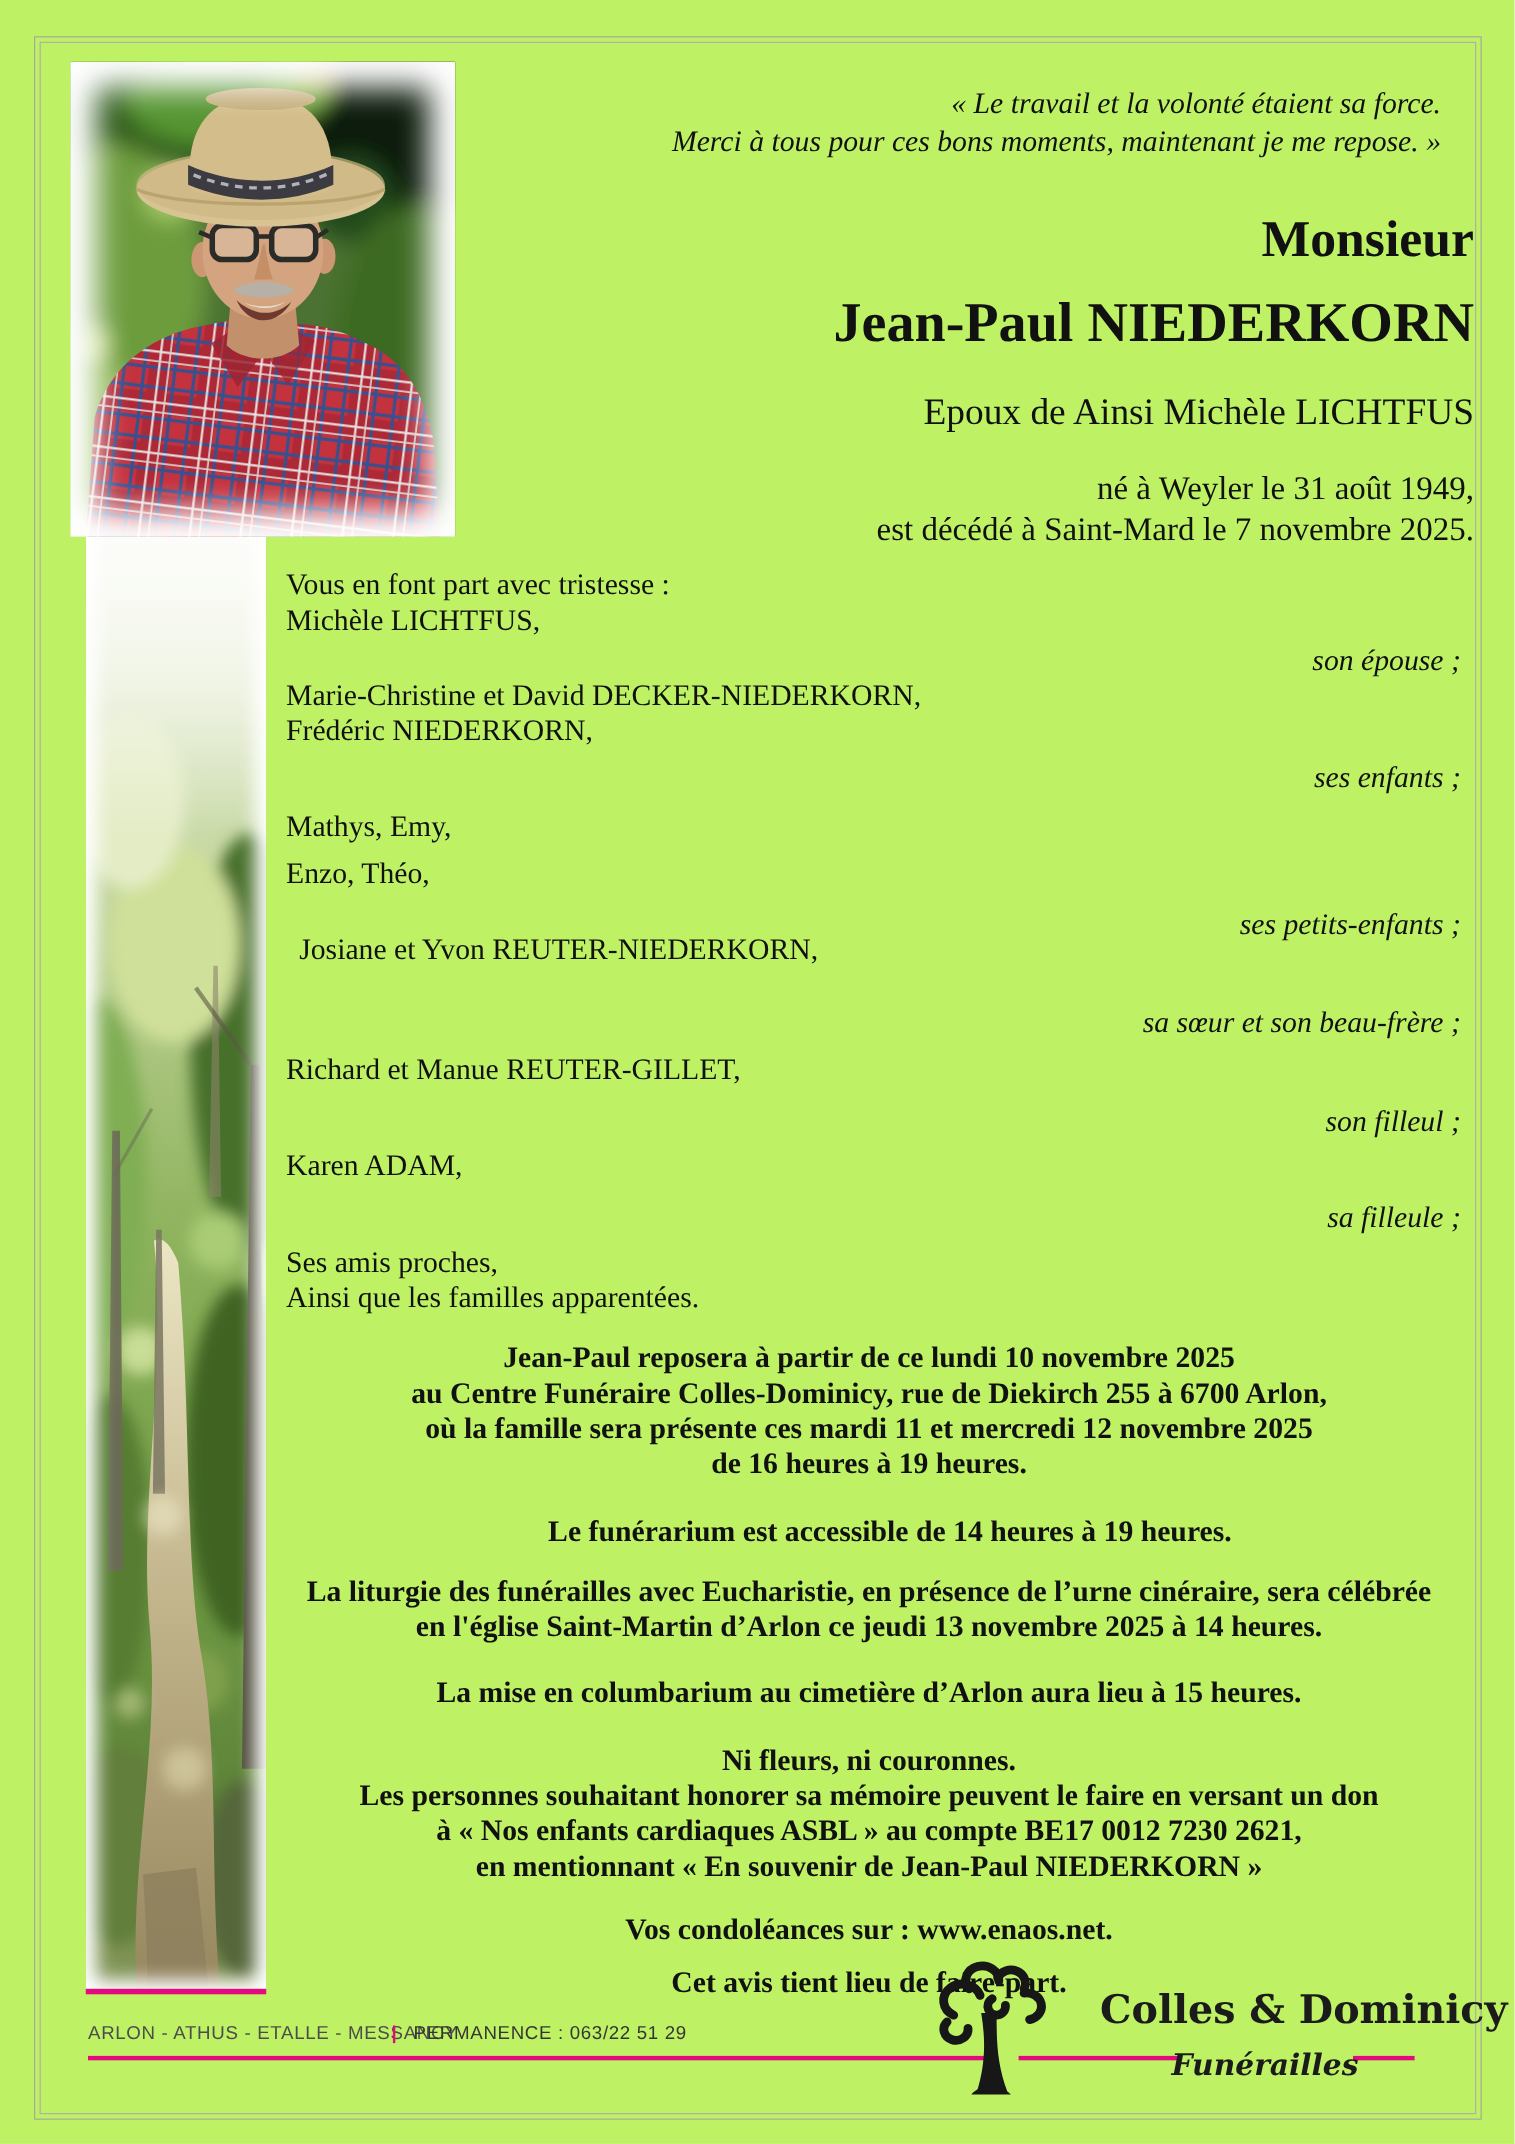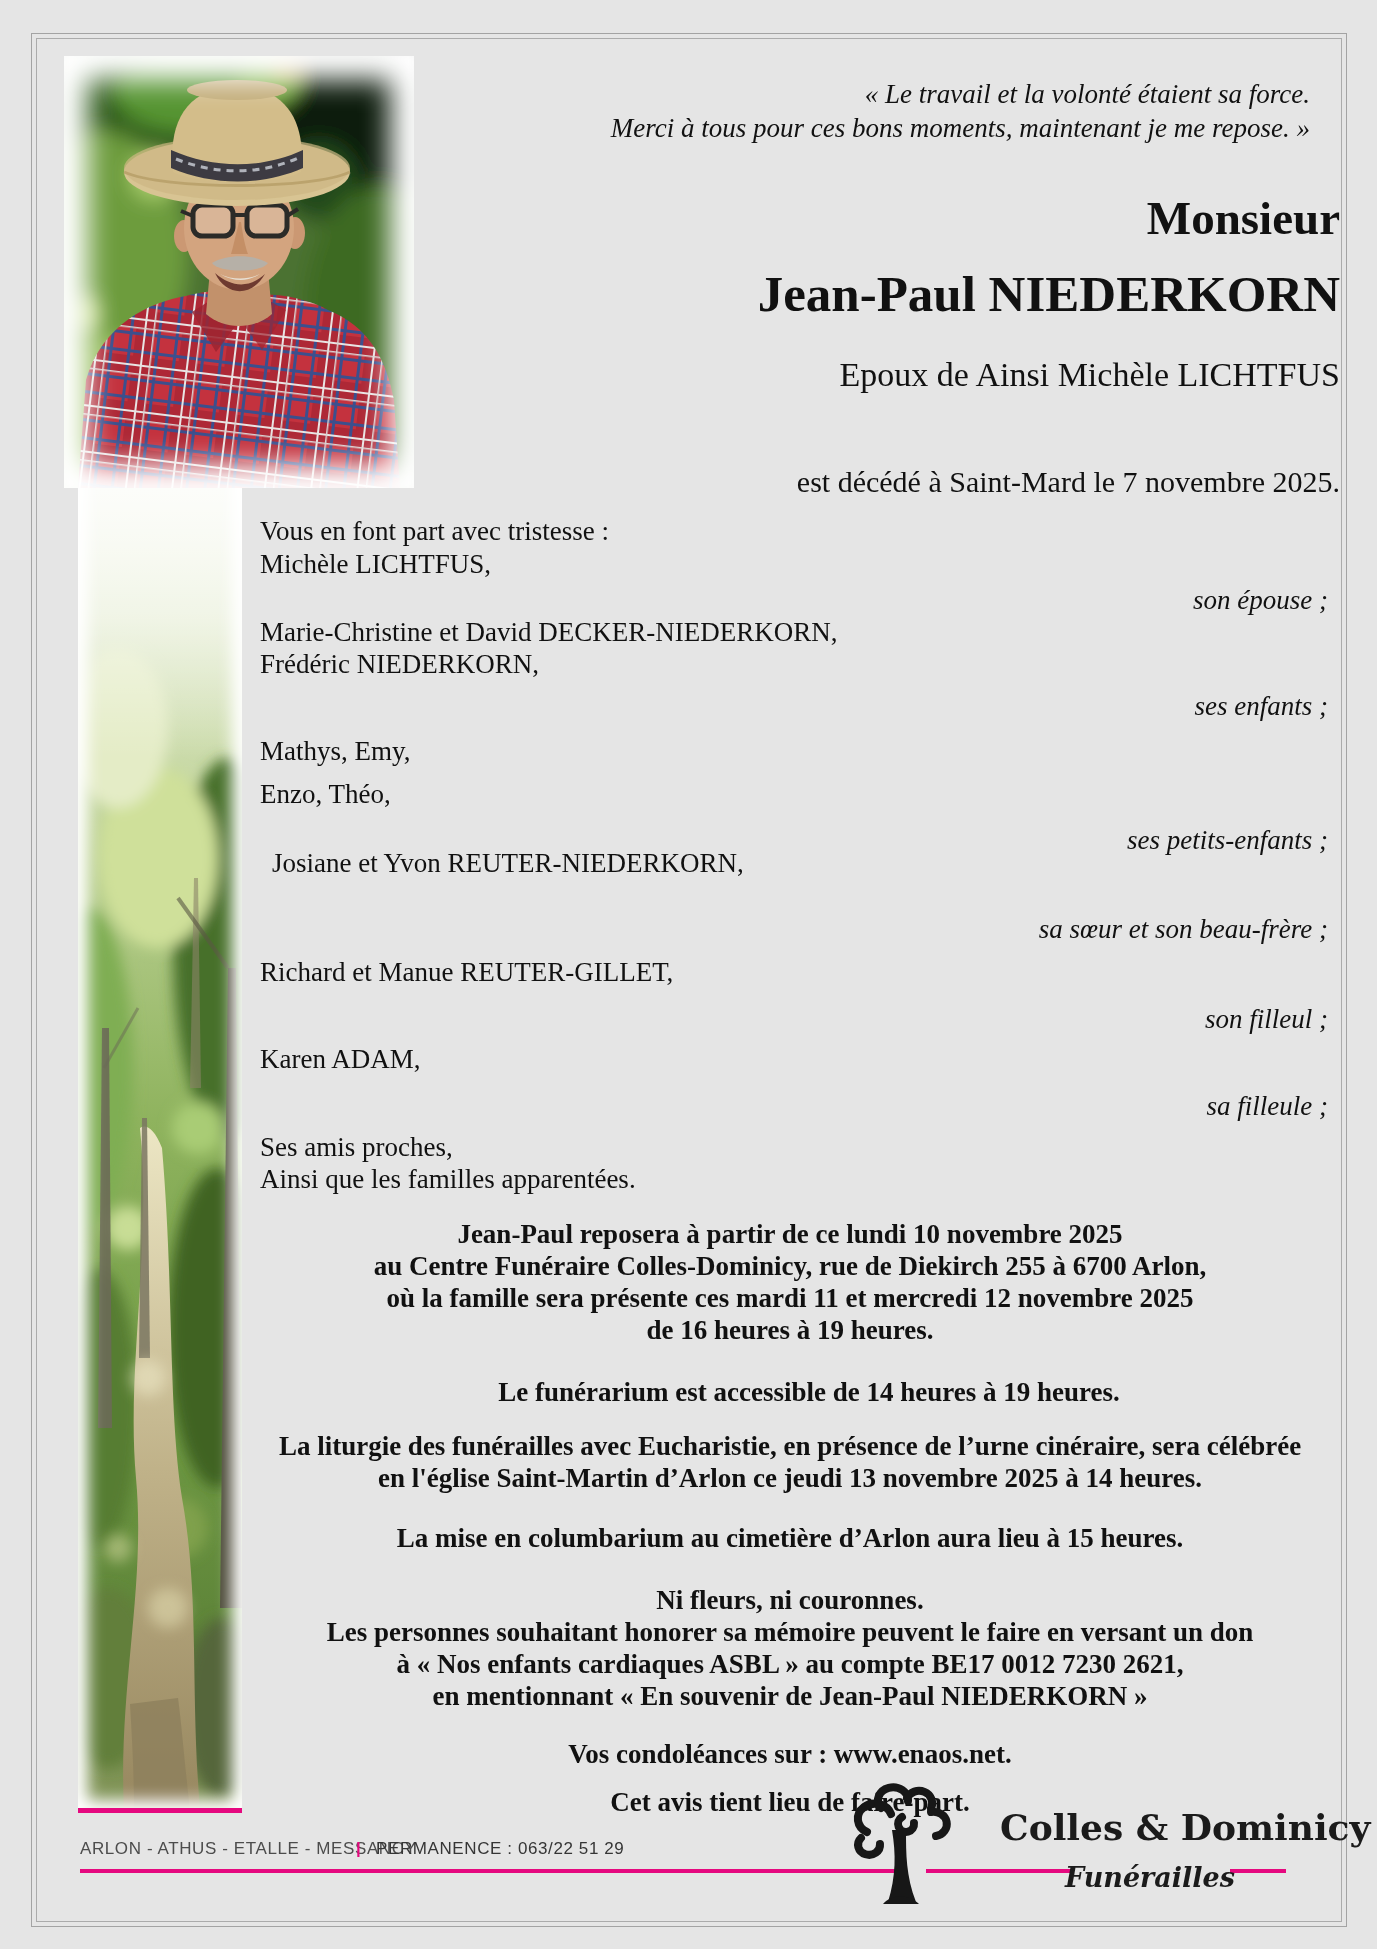--- a/index.html
+++ b/index.html
@@ -1,19 +1,19 @@
 <!DOCTYPE html>
 <html><head>
 <meta charset="utf-8">
 <style>
   html,body{margin:0;padding:0;background:#ffffff;}
   #page{
     position:relative;
     width:1377px;height:1949px;
-    background:#e5e5e5;
+    background:#bef264;
     font-family:"Liberation Serif", serif;
     color:#111;
     overflow:hidden;
   }
   
   .frame{position:absolute;left:31px;top:33px;width:1314px;height:1892px;border:1px solid #a3a3a3;z-index:1;}
   .frame-inner{position:absolute;left:4px;top:4px;right:4px;bottom:4px;border:1px solid #ababab;}
   
   .photo-wrap{position:absolute;overflow:hidden;z-index:3;}
   .feather{position:absolute;left:0;top:0;right:0;bottom:0;pointer-events:none;}
@@ -187,20 +187,21 @@
   </div>
 
   <div class="pink-bar" style="left:78px;top:1808px;width:164px;height:5px;"></div>
 
   <div class="quote-line" style="top:78px;">« Le travail et la volonté étaient sa force.</div>
   <div class="quote-line" style="top:112px;">Merci à tous pour ces bons moments, maintenant je me repose. »</div>
 
   <div class="hdr-center t-salut" style="top:192px;">Monsieur</div>
   <div class="hdr-center t-name" style="top:266px;">Jean-Paul NIEDERKORN</div>
   <div class="hdr-center t-spouse" style="top:356px;">Epoux de Ainsi Michèle LICHTFUS</div>
+  <div class="hdr-center t-dates" style="top:428px;">né à Weyler le 31 août 1949,</div>
   <div class="hdr-center t-dates" style="top:465px;">est décédé à Saint-Mard le 7 novembre 2025.</div>
 
   <div class="line-left" style="top:515px;">Vous en font part avec tristesse :</div>
 
   <div class="line-left" style="top:548px;">Michèle LICHTFUS,</div>
   <div class="line-rel" style="top:584px;">son épouse ;</div>
 
   <div class="line-left" style="top:616px;">Marie-Christine et David DECKER-NIEDERKORN,</div>
   <div class="line-left" style="top:648px;">Frédéric NIEDERKORN,</div>
   <div class="line-rel" style="top:690px;">ses enfants ;</div>

